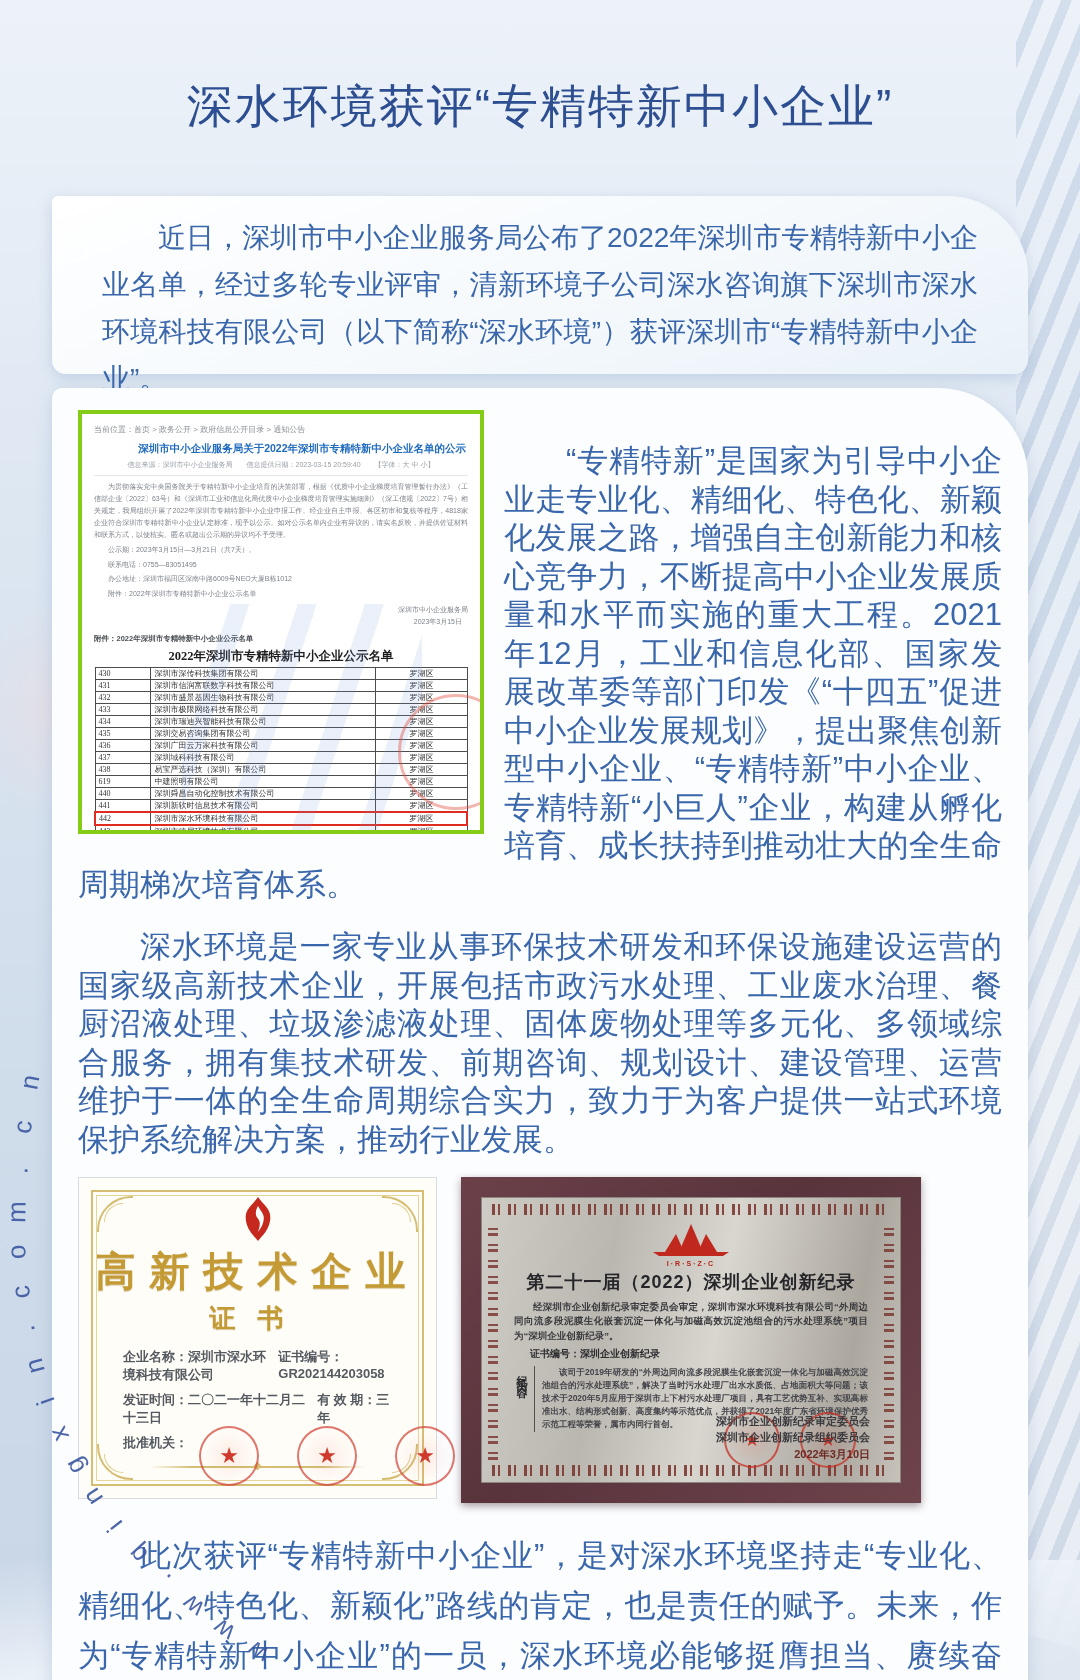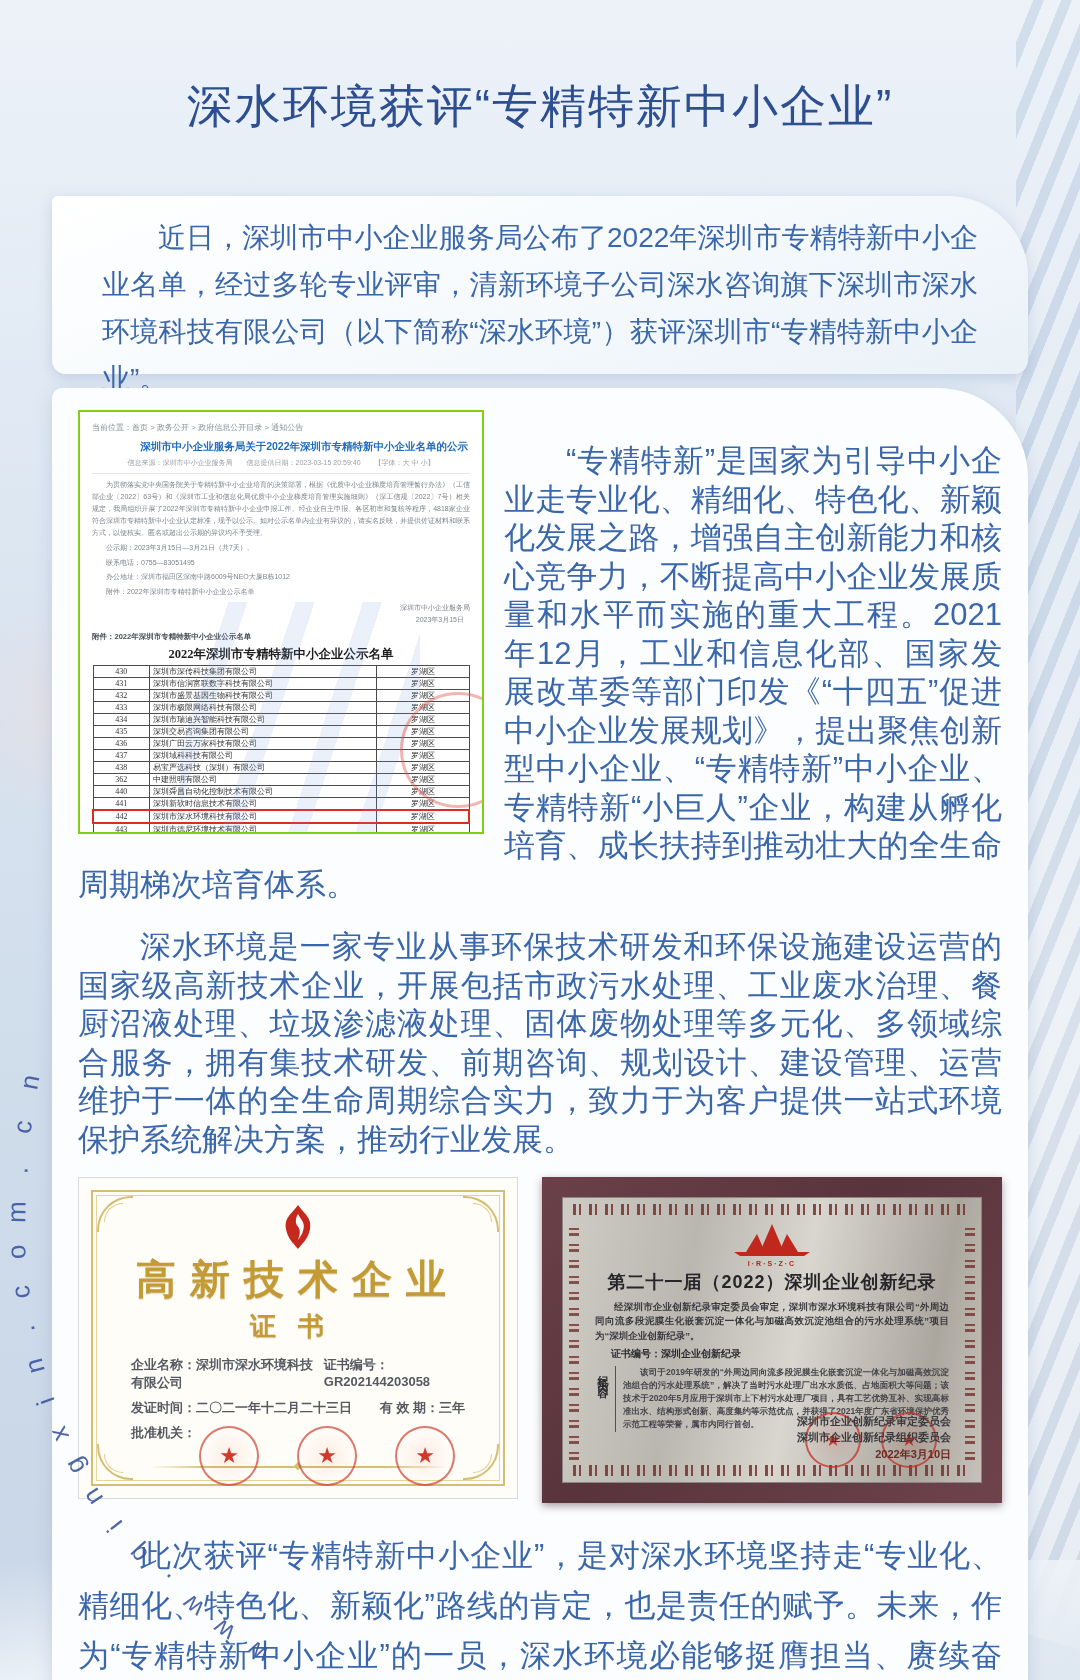--- a/index.html
+++ b/index.html
@@ -40,54 +40,54 @@
     padding:22px 26px 34px 26px;}
 
   .body-para{font-size:31px;line-height:38.5px;color:#3a67ab;text-align:justify;
     text-indent:2em;font-weight:500;}
   .para-zjtx{margin-top:32px;}
   .para-company{clear:both;margin-top:24px;}
   .para-closing{margin-top:28px;line-height:50px;}
 
   
   .doc-shot{float:left;width:406px;height:424px;margin:0 20px 30px 0;box-sizing:border-box;
-    background:#ffffff;border:2px solid #84cc16;padding:8px 12px;position:relative;overflow:hidden;}
+    background:#ffffff;border:4px solid #84cc16;padding:8px 12px;position:relative;overflow:hidden;}
   .doc-breadcrumb{font-size:8px;color:#8a8f96;margin:2px 0 6px 0;}
   .doc-title{font-size:10.5px;font-weight:bold;color:#1f6bbf;text-align:right;margin:4px 2px 5px 2px;line-height:1.35;}
   .doc-meta{font-size:7px;color:#9aa0a8;text-align:center;margin-bottom:5px;}
   .doc-meta span{margin:0 6px;}
   .doc-hr{border-top:1px solid #e3e6ea;margin:2px 0 5px 0;}
   .doc-body{font-size:7px;color:#7d838b;line-height:1.7;text-align:justify;text-indent:2em;}
   .doc-line{font-size:7px;color:#7d838b;margin-top:4.5px;text-indent:2em;}
   .doc-sign{font-size:7px;color:#7d838b;text-align:right;margin-top:5px;line-height:1.7;}
   .doc-sign .d2{padding-right:6px;}
   .doc-attach{font-size:7.5px;color:#4a4f55;margin-top:7px;font-weight:bold;}
   .doc-table-title{font-family:"Liberation Serif","DejaVu Serif",serif;font-size:12.5px;font-weight:bold;
     color:#1d1d1d;text-align:center;margin:4px 0 2px 0;}
   table.company-table{width:100%;border-collapse:collapse;table-layout:fixed;
     font-family:"Liberation Serif","DejaVu Serif",serif;}
   table.company-table td{border:1px solid #4c4c4c;font-size:8px;color:#333;height:9.6px;
     padding:0 3px;white-space:nowrap;overflow:hidden;}
-  table.company-table td.c0{width:14%;text-align:center;}
+  table.company-table td.c0{width:14%;}
   table.company-table td.c1{width:62%;text-align:left;}
   table.company-table td.c2{width:24%;text-align:center;}
   table.company-table tr.hl td{border-top:2.5px solid #e02b20;border-bottom:2.5px solid #e02b20;}
   table.company-table tr.hl td.c0{border-left:2.5px solid #e02b20;}
   table.company-table tr.hl td.c2{border-right:2.5px solid #e02b20;}
   .doc-wmstripe{position:absolute;left:100px;top:190px;width:240px;height:230px;pointer-events:none;
     background:repeating-linear-gradient(108deg,transparent 0 46px,rgba(110,150,215,.14) 46px 64px);}
   .doc-seal-arc{position:absolute;right:-34px;top:280px;width:110px;height:110px;border-radius:50%;
     border:3px solid rgba(224,70,55,.4);pointer-events:none;}
 
   
   .certs-row{display:flex;gap:24px;margin-top:18px;}
 
   
-  .cert{width:440px;height:322px;box-sizing:border-box;flex:none;background:#fffdf8;
-    border:1px solid #d8dbe0;position:relative;padding:12px;}
+  .cert{width:359px;height:322px;box-sizing:border-box;flex:none;background:#fffdf8;
+    border:1px solid #d8dbe0;position:relative;padding:4px;}
   .cert-frame{position:absolute;inset:12px;border:2px solid #d5bd72;}
   .cert-frame::after{content:"";position:absolute;inset:3px;border:1px solid #e6d59b;}
   .orn{position:absolute;width:34px;height:34px;border-top:2px solid #d5bd72;border-left:2px solid #d5bd72;
     border-top-left-radius:34px;}
   .orn::after{content:"";position:absolute;left:5px;top:5px;width:18px;height:18px;
     border-top:1.5px solid #e0cc8b;border-left:1.5px solid #e0cc8b;border-top-left-radius:20px;}
   .orn.tl{left:18px;top:18px;}
   .orn.tr{right:18px;top:18px;transform:rotate(90deg);}
   .orn.br{right:18px;bottom:18px;transform:rotate(180deg);}
   .orn.bl{left:18px;bottom:18px;transform:rotate(270deg);}
@@ -221,21 +221,21 @@
             <td class="c0">437</td>
             <td class="c1">深圳域科科技有限公司</td>
             <td class="c2">罗湖区</td>
           </tr>
           <tr>
             <td class="c0">438</td>
             <td class="c1">易宝严选科技（深圳）有限公司</td>
             <td class="c2">罗湖区</td>
           </tr>
           <tr>
-            <td class="c0">362</td>
+            <td class="c0">619</td>
             <td class="c1">中建照明有限公司</td>
             <td class="c2">罗湖区</td>
           </tr>
           <tr>
             <td class="c0">440</td>
             <td class="c1">深圳舜昌自动化控制技术有限公司</td>
             <td class="c2">罗湖区</td>
           </tr>
           <tr>
             <td class="c0">441</td>

